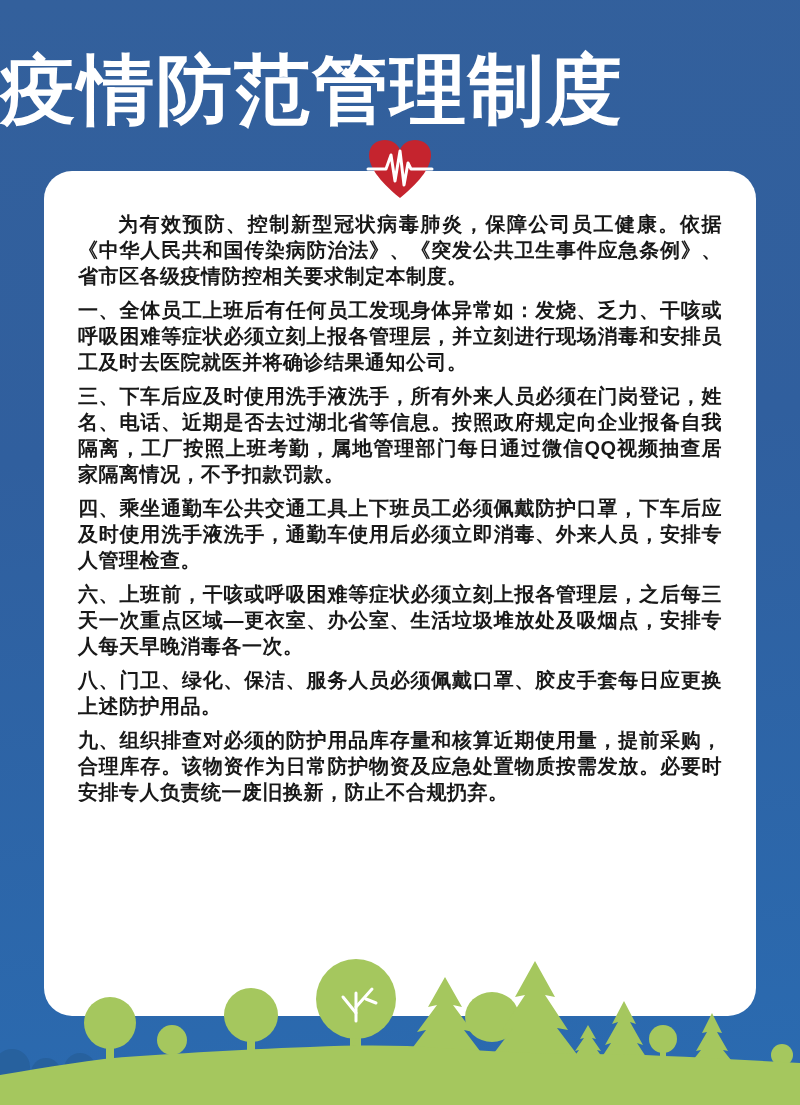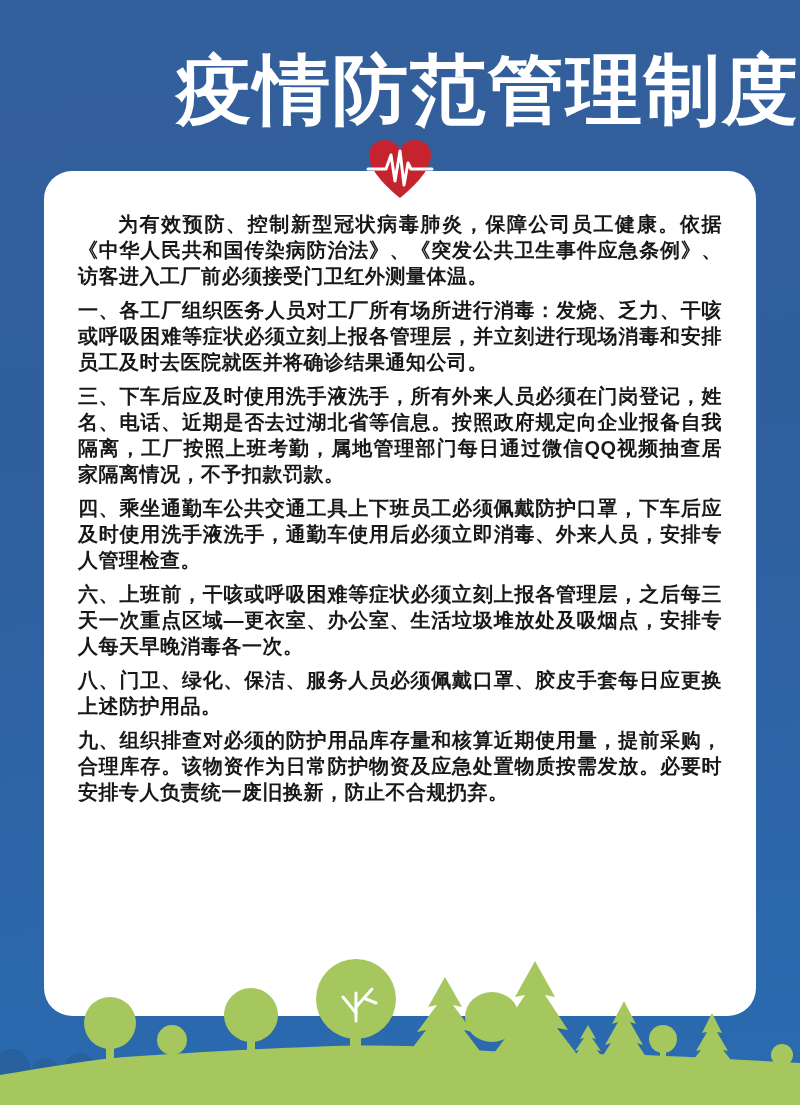--- a/index.html
+++ b/index.html
@@ -5,21 +5,21 @@
   html,body{margin:0;padding:0;}
   .poster{
     position:relative;
     width:800px;height:1105px;
     overflow:hidden;
     background:linear-gradient(176deg,#33609c 0%,#305f9e 40%,#2a6bb1 100%);
     font-family:"Liberation Sans",sans-serif;
   }
   .poster-title{
     position:absolute;top:44px;left:0;width:800px;
-    text-align:right;
+    text-align:left;
     font-size:76px;line-height:92px;
     font-weight:900;color:#ffffff;
     letter-spacing:2px;
     margin:0;z-index:3;
   }
   .heart-wrap{
     position:absolute;top:138px;left:366px;width:68px;height:62px;z-index:4;
   }
   .content-card{
     position:absolute;left:44px;top:171px;width:712px;height:845px;
@@ -49,22 +49,22 @@
   <h1 class="poster-title">疫情防范管理制度</h1>
 
   <div class="heart-wrap">
     <svg width="68" height="62" viewBox="0 0 68 62">
       <path d="M34 60 C 12 42, 3 28, 3 17 C 3 7, 11 2, 19 2 C 26 2, 31.5 6, 34 11.5 C 36.5 6, 42 2, 49 2 C 57 2, 65 7, 65 17 C 65 28, 56 42, 34 60 Z" fill="#c5242e"></path>
       <polyline points="2,31 20,31 25,17 29,43 34,13 38,47 42,25 45,31 66,31" fill="none" stroke="#ffffff" stroke-width="3" stroke-linejoin="round" stroke-linecap="round"></polyline>
     </svg>
   </div>
 
   <div class="content-card">
-    <p class="intro">为有效预防、控制新型冠状病毒肺炎，保障公司员工健康。依据《中华人民共和国传染病防治法》、《突发公共卫生事件应急条例》、访客进入工厂前必须接受门卫红外测量体温。</p>
-    <p>一、各工厂组织医务人员对工厂所有场所进行消毒：发烧、乏力、干咳或呼吸困难等症状必须立刻上报各管理层，并立刻进行现场消毒和安排员工及时去医院就医并将确诊结果通知公司。</p>
+    <p class="intro">为有效预防、控制新型冠状病毒肺炎，保障公司员工健康。依据《中华人民共和国传染病防治法》、《突发公共卫生事件应急条例》、省市区各级疫情防控相关要求制定本制度。</p>
+    <p>一、全体员工上班后有任何员工发现身体异常如：发烧、乏力、干咳或呼吸困难等症状必须立刻上报各管理层，并立刻进行现场消毒和安排员工及时去医院就医并将确诊结果通知公司。</p>
     <p>三、下车后应及时使用洗手液洗手，所有外来人员必须在门岗登记，姓名、电话、近期是否去过湖北省等信息。按照政府规定向企业报备自我隔离，工厂按照上班考勤，属地管理部门每日通过微信QQ视频抽查居家隔离情况，不予扣款罚款。</p>
     <p>四、乘坐通勤车公共交通工具上下班员工必须佩戴防护口罩，下车后应及时使用洗手液洗手，通勤车使用后必须立即消毒、外来人员，安排专人管理检查。</p>
     <p>六、上班前，干咳或呼吸困难等症状必须立刻上报各管理层，之后每三天一次重点区域—更衣室、办公室、生活垃圾堆放处及吸烟点，安排专人每天早晚消毒各一次。</p>
     <p>八、门卫、绿化、保洁、服务人员必须佩戴口罩、胶皮手套每日应更换上述防护用品。</p>
     <p>九、组织排查对必须的防护用品库存量和核算近期使用量，提前采购，合理库存。该物资作为日常防护物资及应急处置物质按需发放。必要时安排专人负责统一废旧换新，防止不合规扔弃。</p>
 
   </div>
 
   <div class="landscape">
     <svg width="800" height="150" viewBox="0 0 800 150">

